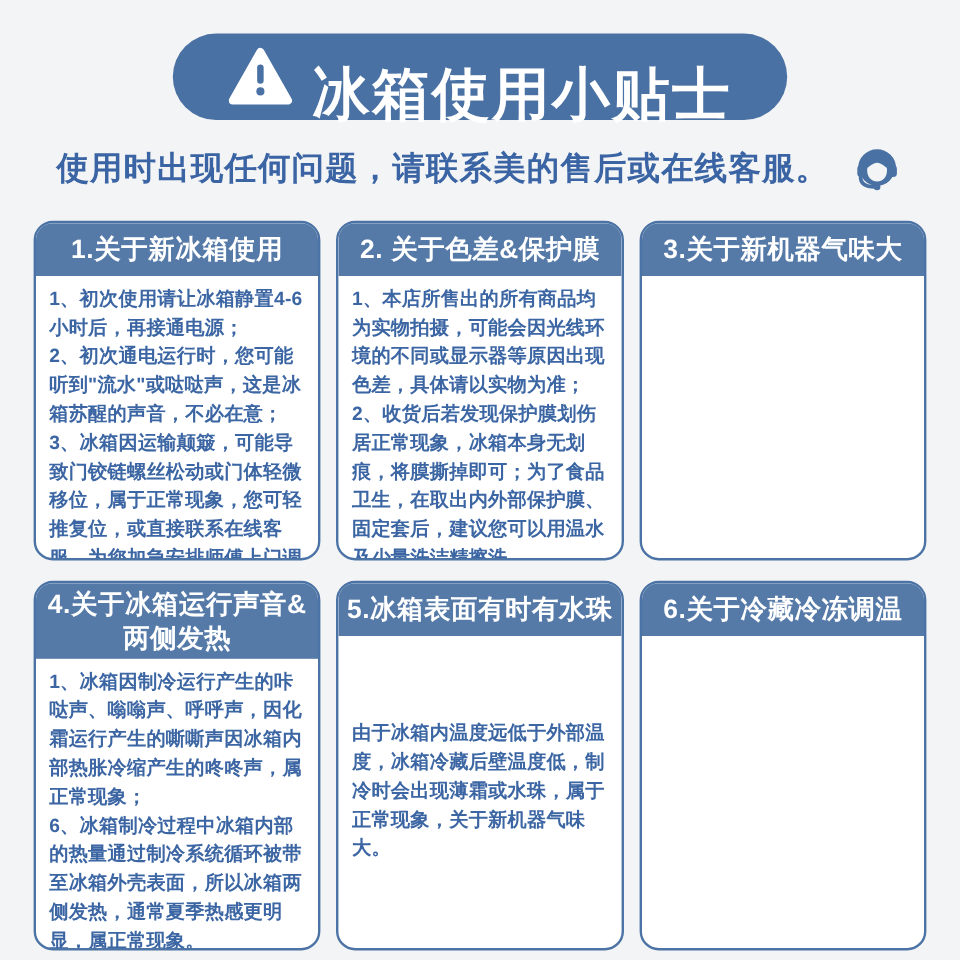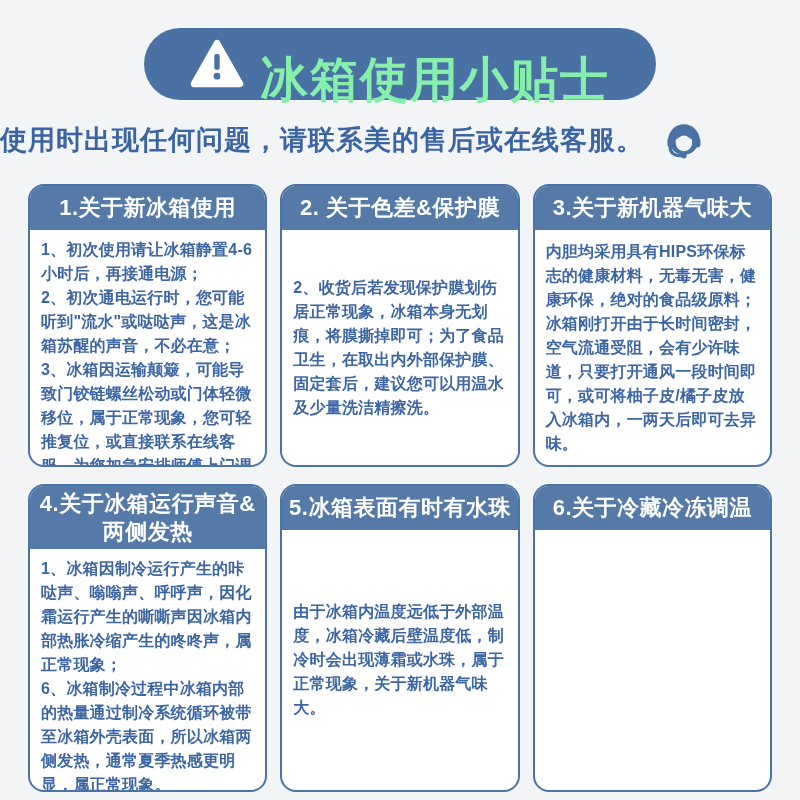--- a/index.html
+++ b/index.html
@@ -17,34 +17,34 @@
     height: 72px;
     background: #4a71a3;
     border-radius: 40px;
     display: flex;
     align-items: center;
     justify-content: center;
     gap: 16px;
   }
   .banner .warn-icon { width: 54px; height: 50px; display: block; }
   .banner-title {
-    color: #86efac;
+    color: #ffffff;
     font-size: 48px;
     font-weight: 900;
     letter-spacing: 2px;
     line-height: 1;
     white-space: nowrap;
     margin-top: 32px;
   }
   
   .subtitle-row {
     margin-top: 16px;
     display: flex;
     align-items: center;
-    justify-content: flex-start;
+    justify-content: center;
     gap: 16px;
     font-family: Liberation Mono, monospace;
   }
   .subtitle-text {
     color: #3a64a3;
     font-size: 27px;
     font-weight: 700;
     letter-spacing: 1px;
     white-space: nowrap;
   }
@@ -129,29 +129,27 @@
     <div class="card-body">
       <p>1、初次使用请让冰箱静置4-6小时后，再接通电源；</p>
       <p>2、初次通电运行时，您可能听到"流水"或哒哒声，这是冰箱苏醒的声音，不必在意；</p>
       <p>3、冰箱因运输颠簸，可能导致门铰链螺丝松动或门体轻微移位，属于正常现象，您可轻推复位，或直接联系在线客服，为您加急安排师傅上门调整。</p>
     </div>
   </div>
 
   <div class="card">
     <div class="card-head">2. 关于色差&amp;保护膜</div>
     <div class="card-body">
+      <p>1、本店所售出的所有商品均为实物拍摄，可能会因光线环境的不同或显示器等原因出现色差，具体请以实物为准；</p>
       <p>2、收货后若发现保护膜划伤居正常现象，冰箱本身无划痕，将膜撕掉即可；为了食品卫生，在取出内外部保护膜、固定套后，建议您可以用温水及少量洗洁精擦洗。</p>
     </div>
   </div>
 
   <div class="card">
     <div class="card-head">3.关于新机器气味大</div>
-    <div class="card-body">
-      <p>内胆均采用具有HIPS环保标志的健康材料，无毒无害，健康环保，绝对的食品级原料；冰箱刚打开由于长时间密封，空气流通受阻，会有少许味道，只要打开通风一段时间即可，或可将柚子皮/橘子皮放入冰箱内，一两天后即可去异味。</p>
-    </div>
   </div>
 
   <div class="card">
     <div class="card-head">4.关于冰箱运行声音&amp;两侧发热</div>
     <div class="card-body">
       <p>1、冰箱因制冷运行产生的咔哒声、嗡嗡声、呼呼声，因化霜运行产生的嘶嘶声因冰箱内部热胀冷缩产生的咚咚声，属正常现象；</p>
       <p>6、冰箱制冷过程中冰箱内部的热量通过制冷系统循环被带至冰箱外壳表面，所以冰箱两侧发热，通常夏季热感更明显，属正常现象。</p>
     </div>
   </div>
 

